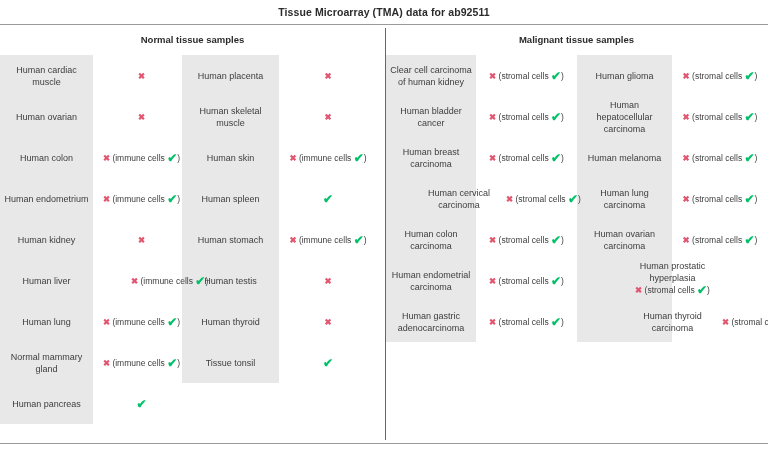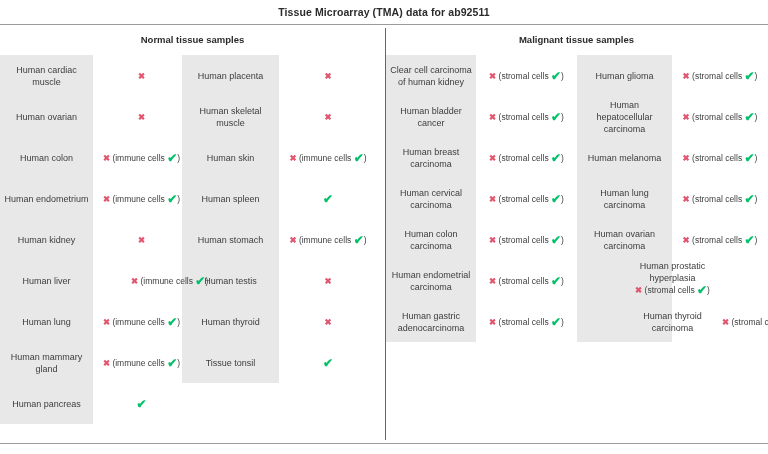--- a/index.html
+++ b/index.html
@@ -192,21 +192,21 @@
         </div>
         <div class="row" style="height: 41px; gap: 36px;">
           <div class="cell-label">Human liver</div>
           <div class="cell-result"><span class="mark-neg">✖</span><span class="paren"> (</span><span class="note-text">immune cells</span><span> </span><span class="mark-pos">✔</span><span class="paren">)</span></div>
         </div>
         <div class="row" style="height: 41px;">
           <div class="cell-label">Human lung</div>
           <div class="cell-result"><span class="mark-neg">✖</span><span class="paren"> (</span><span class="note-text">immune cells</span><span> </span><span class="mark-pos">✔</span><span class="paren">)</span></div>
         </div>
         <div class="row" style="height: 41px;">
-          <div class="cell-label">Human mammary gland</div>
+          <div class="cell-label">Normal mammary gland</div>
           <div class="cell-result"><span class="mark-neg">✖</span><span class="paren"> (</span><span class="note-text">immune cells</span><span> </span><span class="mark-pos">✔</span><span class="paren">)</span></div>
         </div>
         <div class="row" style="height: 41px;">
           <div class="cell-label">Human pancreas</div>
           <div class="cell-result"><span class="mark-pos">✔</span></div>
         </div>
       </div>
   </div>
   <div class="column col-2">
     <div class="col-inner">
@@ -253,21 +253,21 @@
           <div class="cell-result"><span class="mark-neg">✖</span><span class="paren"> (</span><span class="note-text">stromal cells</span><span> </span><span class="mark-pos">✔</span><span class="paren">)</span></div>
         </div>
         <div class="row" style="height: 41px;">
           <div class="cell-label">Human bladder cancer</div>
           <div class="cell-result"><span class="mark-neg">✖</span><span class="paren"> (</span><span class="note-text">stromal cells</span><span> </span><span class="mark-pos">✔</span><span class="paren">)</span></div>
         </div>
         <div class="row" style="height: 41px;">
           <div class="cell-label">Human breast carcinoma</div>
           <div class="cell-result"><span class="mark-neg">✖</span><span class="paren"> (</span><span class="note-text">stromal cells</span><span> </span><span class="mark-pos">✔</span><span class="paren">)</span></div>
         </div>
-        <div class="row" style="height: 41px;">
+        <div class="row" style="height: 41px; padding-left: 28px;">
           <div class="cell-label">Human cervical carcinoma</div>
           <div class="cell-result"><span class="mark-neg">✖</span><span class="paren"> (</span><span class="note-text">stromal cells</span><span> </span><span class="mark-pos">✔</span><span class="paren">)</span></div>
         </div>
         <div class="row" style="height: 41px;">
           <div class="cell-label">Human colon carcinoma</div>
           <div class="cell-result"><span class="mark-neg">✖</span><span class="paren"> (</span><span class="note-text">stromal cells</span><span> </span><span class="mark-pos">✔</span><span class="paren">)</span></div>
         </div>
         <div class="row" style="height: 41px;">
           <div class="cell-label">Human endometrial carcinoma</div>
           <div class="cell-result"><span class="mark-neg">✖</span><span class="paren"> (</span><span class="note-text">stromal cells</span><span> </span><span class="mark-pos">✔</span><span class="paren">)</span></div>

